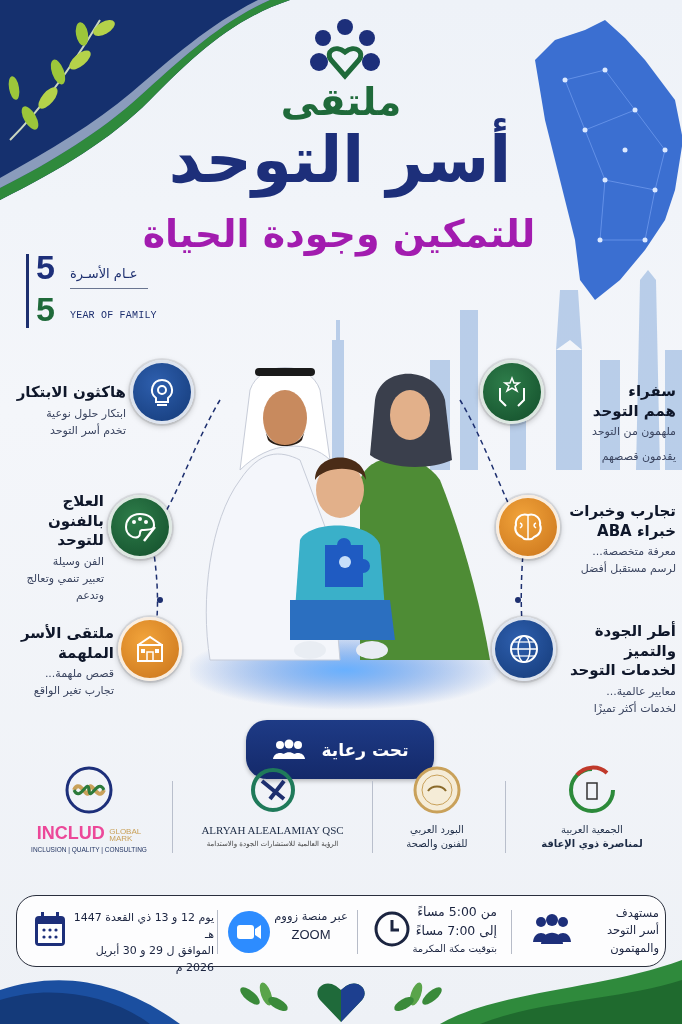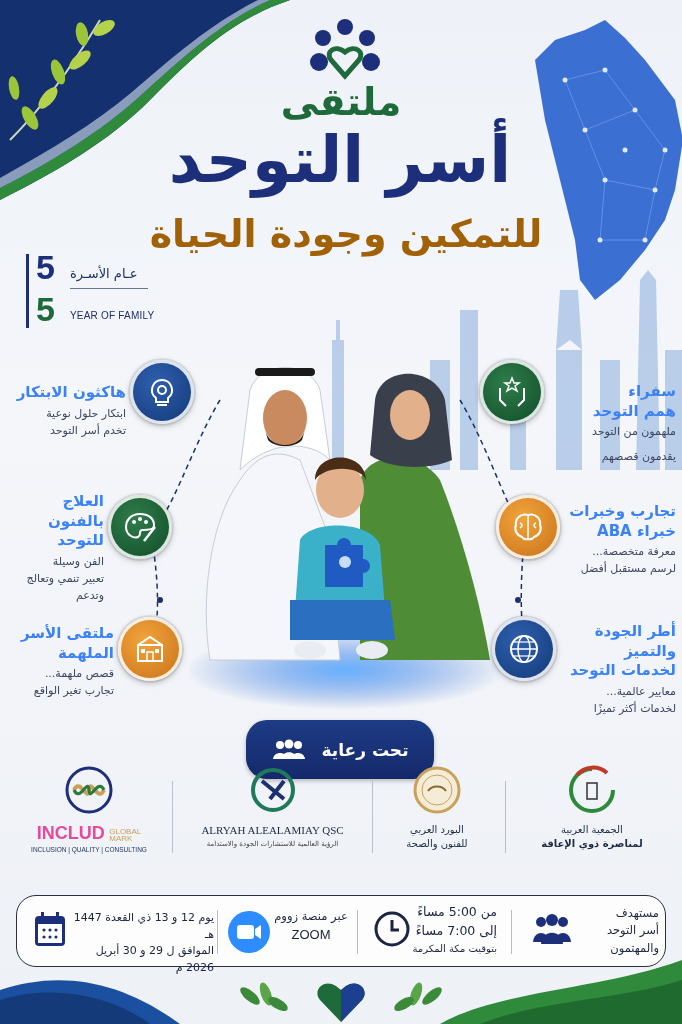--- a/index.html
+++ b/index.html
@@ -14,38 +14,38 @@
   
   .tl-wave { left: 0; top: 0; width: 290px; height: 210px; }
   
   .bottom-waves { left: 0; top: 960px; width: 682px; height: 64px; }
 
   
   .logo { left: 305px; top: 18px; width: 80px; height: 62px; }
 
   .title-1 { left: 0; width: 682px; top: 80px; text-align: center; font-size: 38px; font-weight: bold; color: #1f6a3a; direction: rtl; }
   .title-2 { left: 130px; width: 420px; top: 124px; text-align: center; font-size: 64px; font-weight: bold; color: #1d2f7a; direction: rtl; line-height: 1.15; }
-  .title-3 { left: 136px; width: 420px; top: 212px; text-align: center; font-size: 38px; font-weight: bold; color: #a16207; direction: rtl; }
+  .title-3 { left: 129px; width: 420px; top: 212px; text-align: center; font-size: 38px; font-weight: bold; color: #a21caf; direction: rtl; }
 
   .map { left: 525px; top: 20px; width: 160px; height: 280px; }
 
   .yof { left: 26px; top: 250px; width: 140px; height: 80px; }
   .yof-bar { position: absolute; left: 0; top: 4px; width: 3px; height: 74px; background: #1d2f6f; }
   .yof-5a { position: absolute; left: 10px; top: 0; font-size: 34px; font-weight: bold; color: #1d2f7a; font-family: "Liberation Sans", sans-serif; line-height: 1; }
   .yof-5b { position: absolute; left: 10px; top: 42px; font-size: 34px; font-weight: bold; color: #1f6a3a; font-family: "Liberation Sans", sans-serif; line-height: 1; }
   .yof-ar { position: absolute; left: 44px; top: 16px; font-size: 13px; color: #1d2f6f; direction: rtl; width: 90px; text-align: left; }
   .yof-line { position: absolute; left: 44px; top: 38px; width: 78px; height: 1px; background: #6a7590; }
-  .yof-en { position: absolute; left: 44px; top: 60px; font-size: 10px; color: #1d2f6f; font-family: Liberation Sans, sans-serif; letter-spacing: 0.2px; }
+  .yof-en { position: absolute; left: 44px; top: 60px; font-size: 10px; color: #1d2f6f; font-family: Liberation Mono, monospace; letter-spacing: 0.2px; }
 
   .skyline { left: 320px; top: 270px; width: 362px; height: 200px; opacity: 0.55; }
 
   .family { left: 190px; top: 340px; width: 310px; height: 370px; }
 
   .feature { position: absolute; direction: rtl; text-align: right; }
-  .feature .ft { font-size: 15px; font-weight: bold; color: #3b82f6; line-height: 1.3; }
+  .feature .ft { font-size: 15px; font-weight: bold; color: #0f172a; line-height: 1.3; }
   .feature .fd { font-size: 11px; color: #3b4560; line-height: 1.55; margin-top: 2px; text-align: right; }
   .icircle { position: absolute; width: 64px; height: 64px; border-radius: 50%; display: flex; align-items: center; justify-content: center; border: 3px solid rgba(255,255,255,0.85); box-shadow: 0 0 0 2px rgba(0,0,0,0.08), 0 2px 6px rgba(0,0,0,0.25); }
   .c-blue { background: radial-gradient(circle at 40% 35%, #2e5fae, #143a78); }
   .c-green { background: radial-gradient(circle at 40% 35%, #2e7d4a, #124d2a); }
   .c-orange { background: radial-gradient(circle at 40% 35%, #f2a43b, #c9731a); }
 
   .dash { position: absolute; }
 
   .sponsor-pill { left: 246px; top: 720px; width: 188px; height: 59px; border-radius: 21px; background: linear-gradient(180deg, #1e3b86, #14296a); display: flex; align-items: center; justify-content: center; gap: 14px; direction: rtl; box-shadow: 0 2px 4px rgba(0,0,0,0.25); }
   .sponsor-pill span { color: #fff; font-size: 17px; font-weight: bold; }

